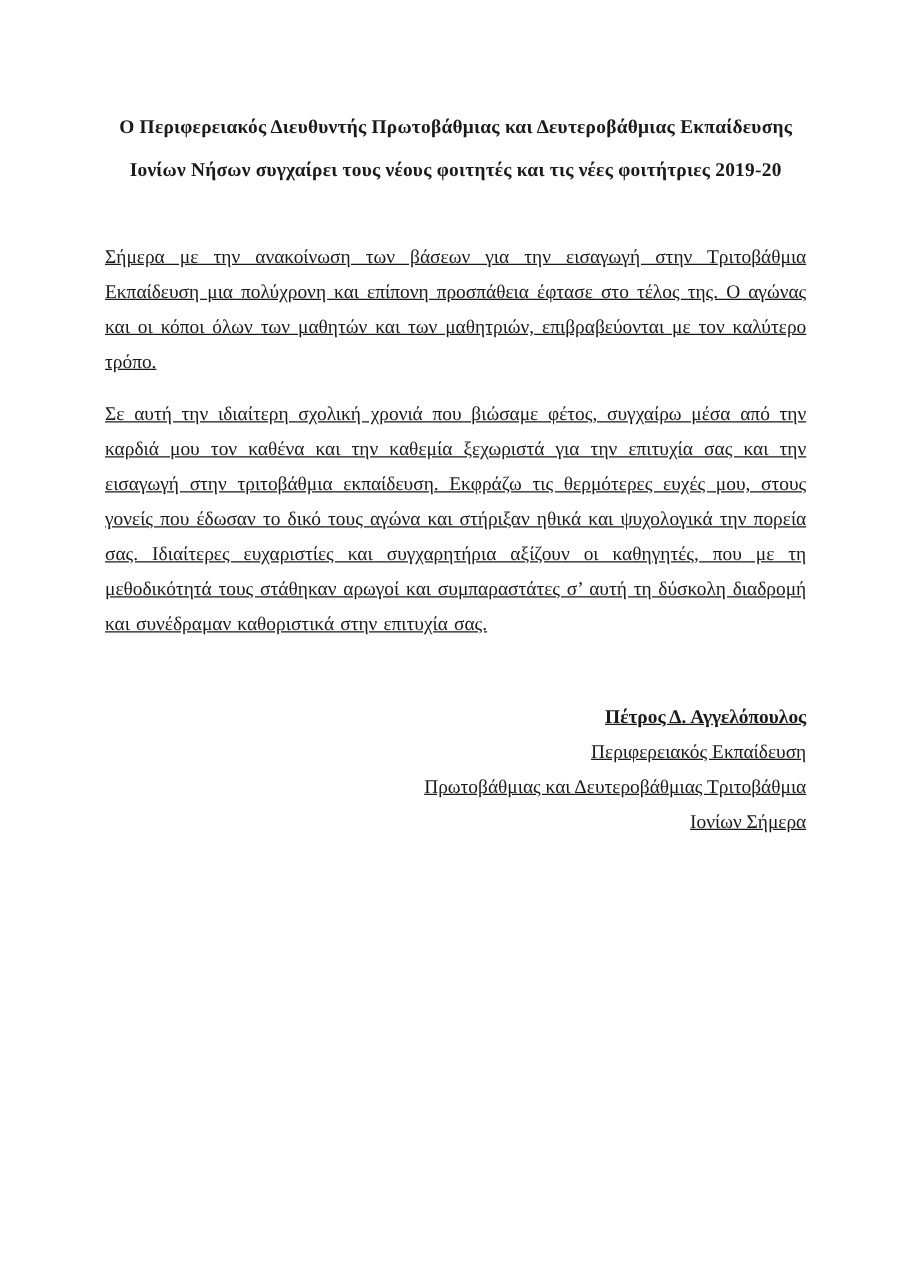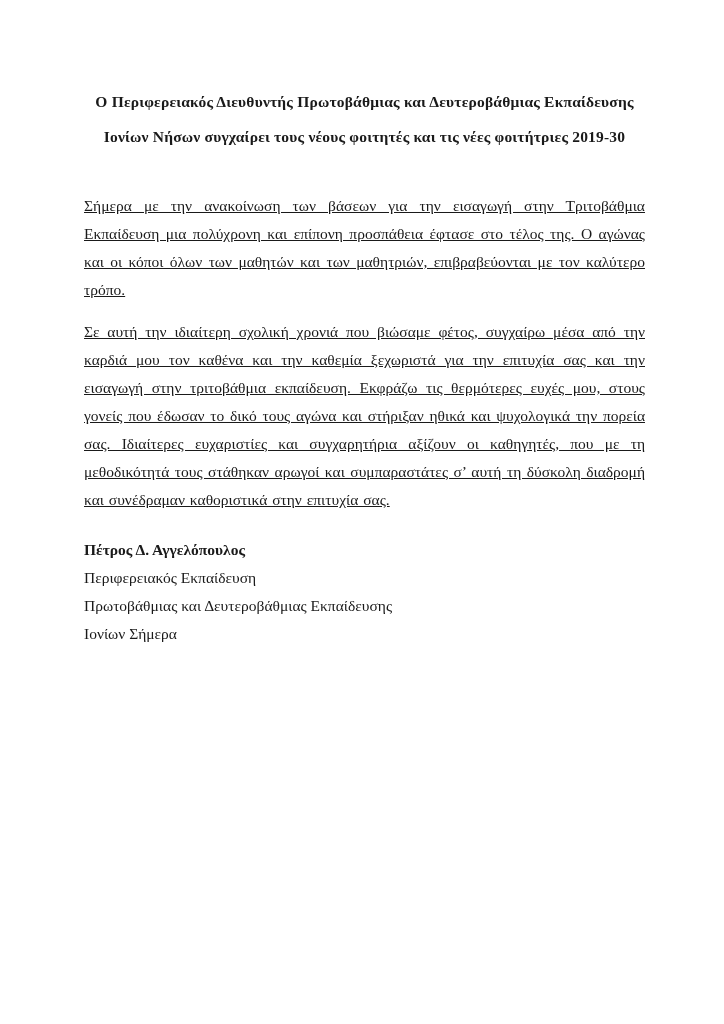--- a/index.html
+++ b/index.html
@@ -33,46 +33,47 @@
     text-align: justify;
     text-align-last: left;
     margin-bottom: 14px;
     word-spacing: 1px;
     text-decoration: underline;
   }
   .body-text p.closing {
     margin-top: 26px;
   }
   .signature {
-    margin-top: 22px;
-    text-align: left;
+    margin-top: 46px;
+    text-align: right;
     font-size: 15.5px;
     line-height: 28px;
+    text-decoration: underline;
   }
   .signature .sig-name {
     font-weight: bold;
     display: block;
   }
   .signature .sig-line { display: block; }
 </style>
 </head>
 <body>
 
 <div class="page">
 
   <h1 class="doc-title">
     <span class="t-line">Ο Περιφερειακός Διευθυντής Πρωτοβάθμιας και Δευτεροβάθμιας Εκπαίδευσης</span>
-    <span class="t-line">Ιονίων Νήσων συγχαίρει τους νέους φοιτητές και τις νέες φοιτήτριες 2019-30</span>
+    <span class="t-line">Ιονίων Νήσων συγχαίρει τους νέους φοιτητές και τις νέες φοιτήτριες 2019-20</span>
   </h1>
 
   <div class="body-text">
     <p>Σήμερα με την ανακοίνωση των βάσεων για την εισαγωγή στην Τριτοβάθμια Εκπαίδευση μια πολύχρονη και επίπονη προσπάθεια έφτασε στο τέλος της. Ο αγώνας και οι κόποι όλων των μαθητών και των μαθητριών, επιβραβεύονται με τον καλύτερο τρόπο.</p>
     <p>Σε αυτή την ιδιαίτερη σχολική χρονιά που βιώσαμε φέτος, συγχαίρω μέσα από την καρδιά μου τον καθένα και την καθεμία ξεχωριστά για την επιτυχία σας και την εισαγωγή στην τριτοβάθμια εκπαίδευση. Εκφράζω τις θερμότερες ευχές μου, στους γονείς που έδωσαν το δικό τους αγώνα και στήριξαν ηθικά και ψυχολογικά την πορεία σας. Ιδιαίτερες ευχαριστίες και συγχαρητήρια αξίζουν οι καθηγητές, που με τη μεθοδικότητά τους στάθηκαν αρωγοί και συμπαραστάτες σ’ αυτή τη δύσκολη διαδρομή και συνέδραμαν καθοριστικά στην επιτυχία σας.</p>
   </div>
 
   <div class="signature">
     <span class="sig-name">Πέτρος Δ. Αγγελόπουλος</span>
     <span class="sig-line">Περιφερειακός Εκπαίδευση</span>
-    <span class="sig-line">Πρωτοβάθμιας και Δευτεροβάθμιας Εκπαίδευσης</span>
+    <span class="sig-line">Πρωτοβάθμιας και Δευτεροβάθμιας Τριτοβάθμια</span>
     <span class="sig-line">Ιονίων Σήμερα</span>
   </div>
 
 </div>
 
 </body></html>

